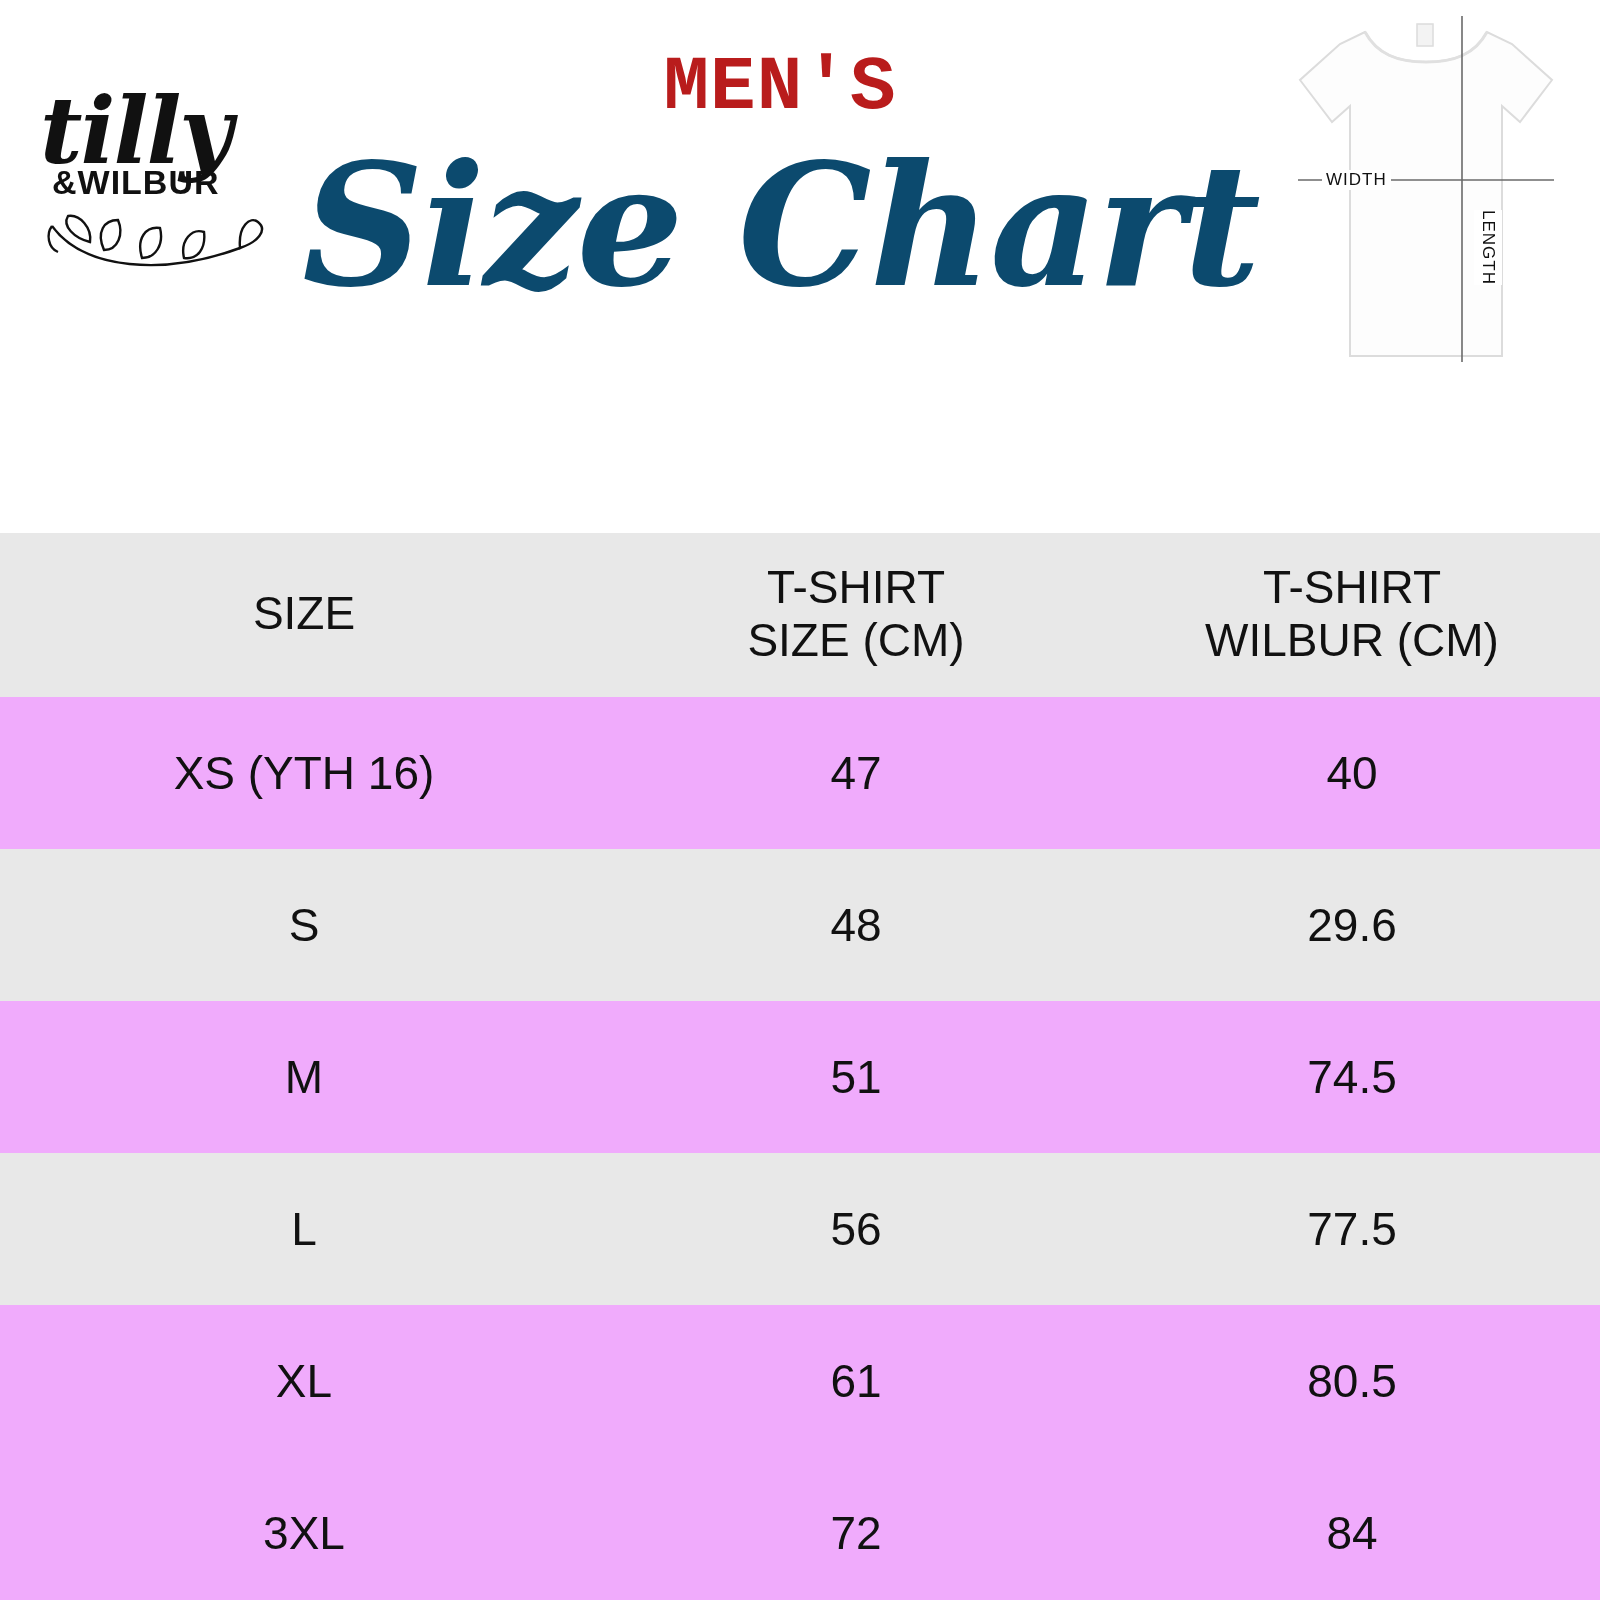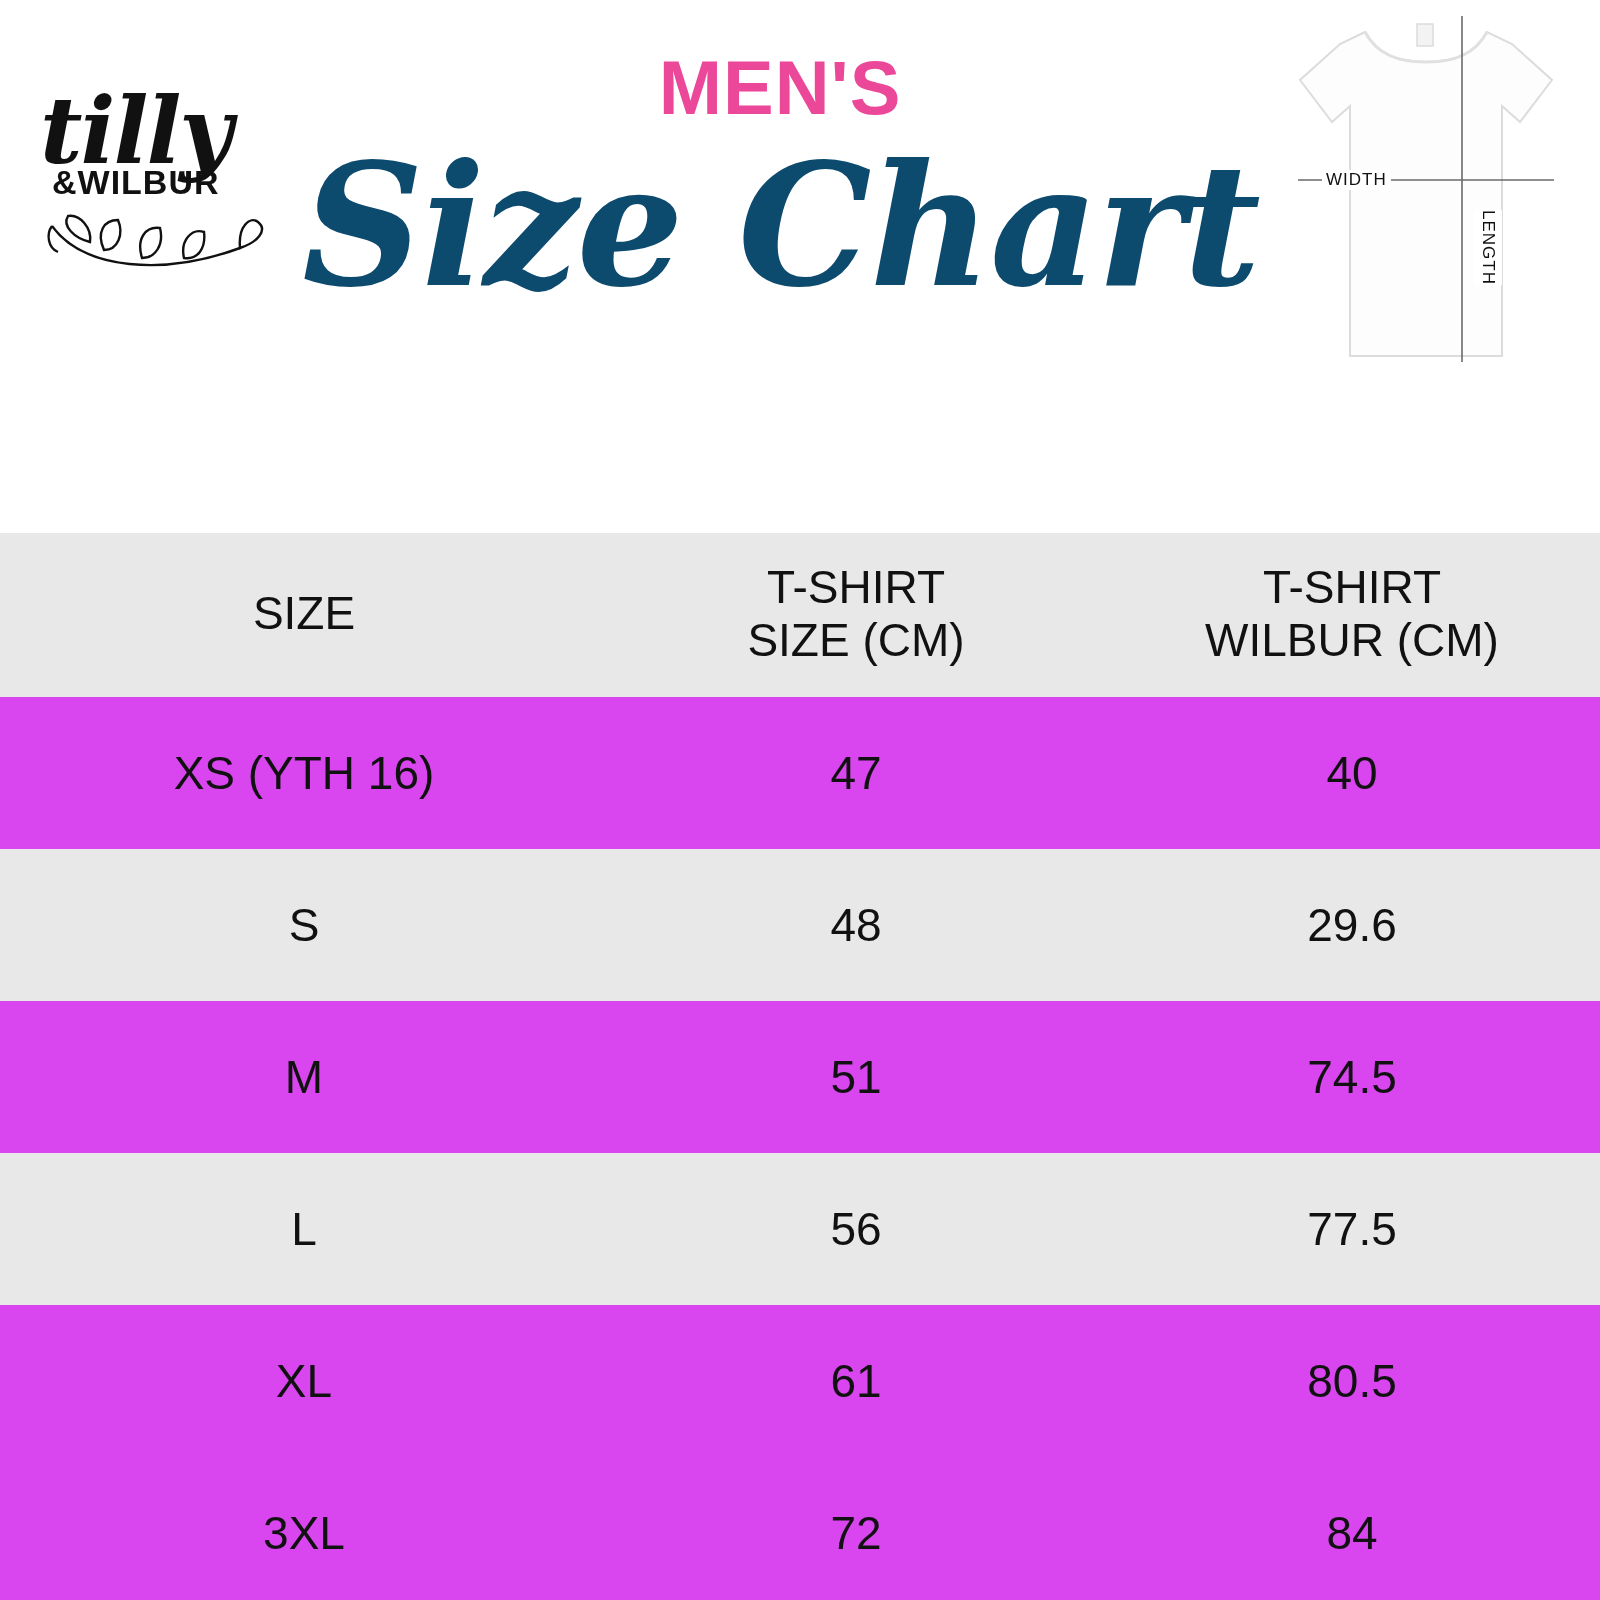--- a/index.html
+++ b/index.html
@@ -53,27 +53,27 @@
   }
 
   .title-block {
     position: absolute;
     left: 300px;
     right: 340px;
     top: 30px;
     text-align: center;
   }
   .title-mens {
-    font-family: Liberation Sans, sans-serif;
+    font-family: Liberation Mono, monospace;
     font-weight: bold;
     font-size: 76px;
     letter-spacing: 1px;
     line-height: 1;
     margin: 20px 0 0 0;
-    color: #ec4899;
+    color: #b91c1c;
   }
   .title-size-chart {
     font-family: "DejaVu Serif", serif;
     font-style: italic;
     font-weight: bold;
     font-size: 168px;
     line-height: 1.05;
     margin: 12px 0 0 1px;
     letter-spacing: -2px;
     color: #0c4a6e;
@@ -129,21 +129,21 @@
     font-weight: normal;
     font-size: 46px;
     line-height: 1.15;
     padding: 28px 10px 30px;
     vertical-align: middle;
   }
   .table tbody td {
     font-size: 46px;
     padding: 26px 10px;
     height: 100px;
-    background: #d946ef;
+    background: #f0abfc;
   }
   .table tbody tr.alt td {
     background: #e8e8e8;
   }
 </style>
 </head>
 <body>
 
 <div class="header">
 

